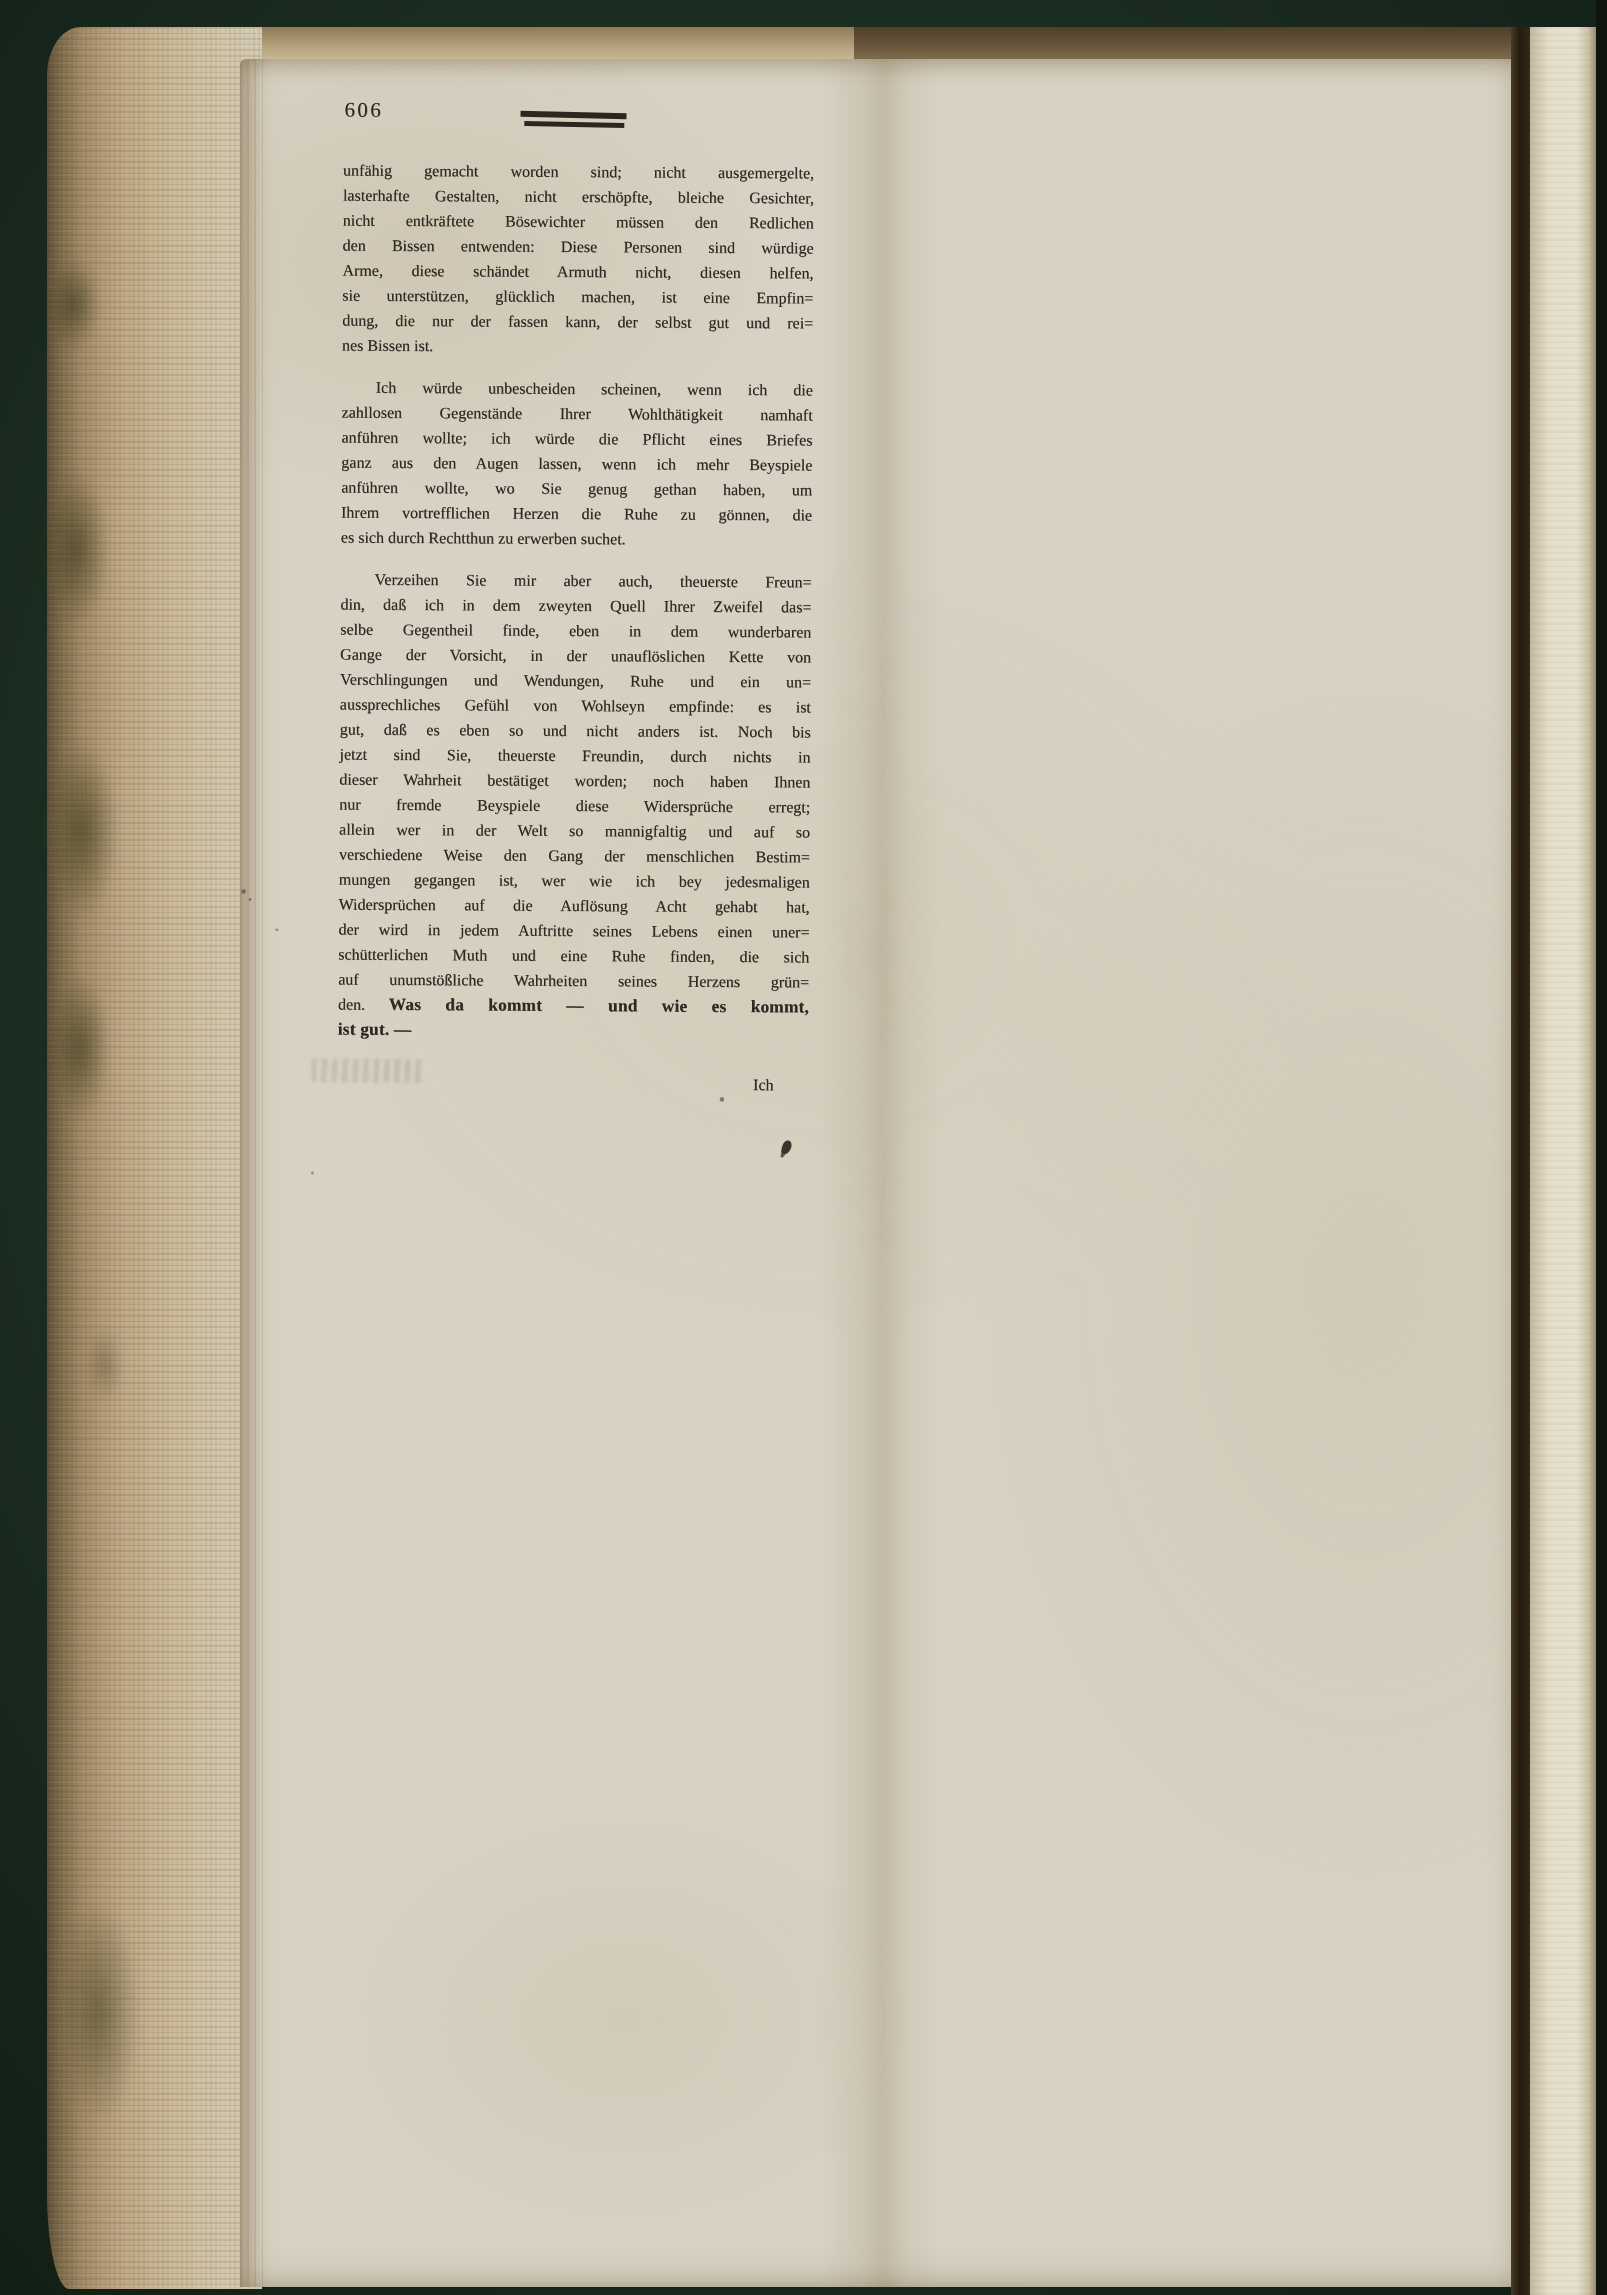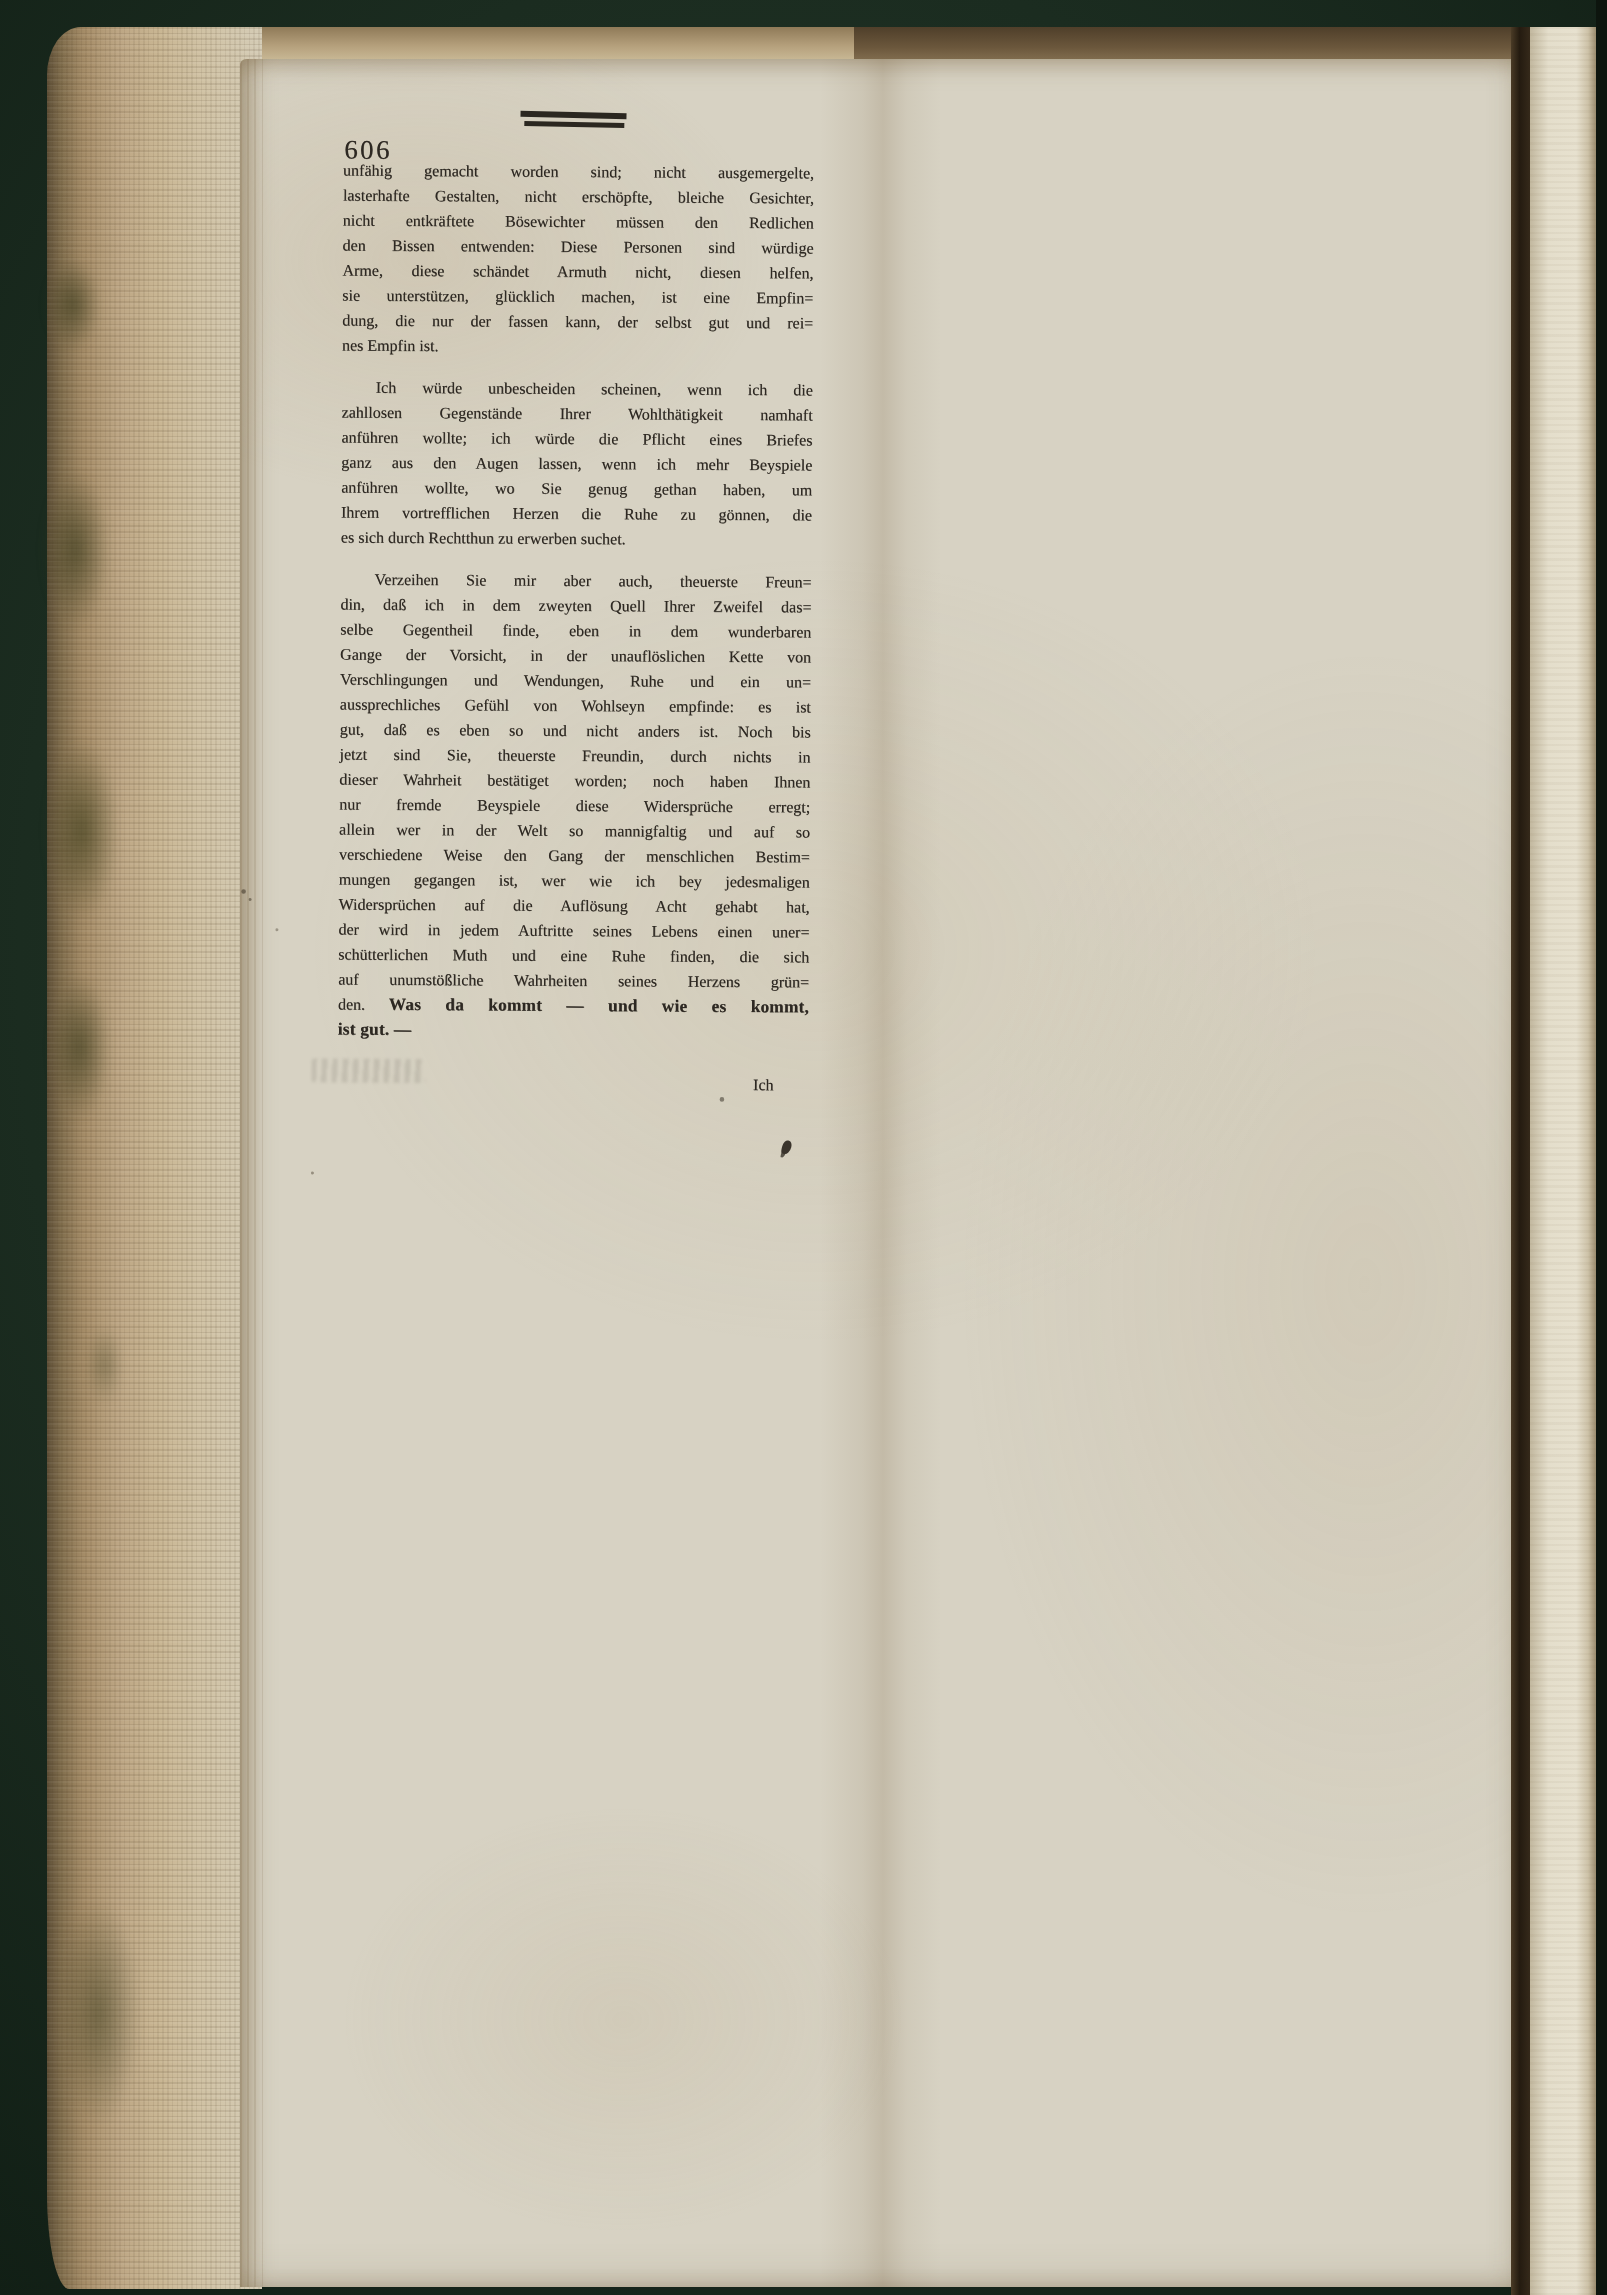--- a/index.html
+++ b/index.html
@@ -68,23 +68,22 @@
   .page-left-lines{
     position:absolute;left:0;top:0;width:24px;height:100%;border-radius:6.4px 0 0 0;
     background:repeating-linear-gradient(to right, rgba(115,92,58,0.25) 0 1.6px, rgba(0,0,0,0) 1.6px 7.2px);
     opacity:.6;
   }
 
   
   .print-area{position:absolute;inset:0;transform:rotate(0.35deg);transform-origin:338px 129px;}
   .pageno{
     position:absolute;left:104px;top:40px;
-    font-size:27px;color:var(--ink,#2d2822);letter-spacing:2.4px;
+    font-size:21px;color:var(--ink,#2d2822);letter-spacing:2.4px;
     text-shadow:0.3px 0.3px 0.5px rgba(45,40,33,0.5);
-    margin-top:37px;
   }
   .ornament{position:absolute;left:280px;top:53px;transform:rotate(0.9deg);}
   .ornament i{display:block;background:#2b2720;height:5.6px;width:106px;}
   .ornament i + i{height:4.8px;width:100px;margin:4.8px 0 0 4px;}
 
   .textblock{
     position:absolute;left:103px;top:100px;width:471px;
     color:var(--ink,#2d2822);font-size:16px;
   }
   .para + .para{margin-top:17px;}
@@ -174,21 +173,21 @@
 
       <div class="textblock">
           <div class="para">
             <div class="line"><span>unfähig gemacht worden sind; nicht ausgemergelte,</span></div>
             <div class="line"><span>lasterhafte Gestalten, nicht erschöpfte, bleiche Gesichter,</span></div>
             <div class="line"><span>nicht entkräftete Bösewichter müssen den Redlichen</span></div>
             <div class="line"><span>den Bissen entwenden: Diese Personen sind würdige</span></div>
             <div class="line"><span>Arme, diese schändet Armuth nicht, diesen helfen,</span></div>
             <div class="line"><span>sie unterstützen, glücklich machen, ist eine Empfin=</span></div>
             <div class="line"><span>dung, die nur der fassen kann, der selbst gut und rei=</span></div>
-            <div class="line last"><span>nes Empfin ist.</span></div>
+            <div class="line last"><span>nes Bissen ist.</span></div>
           </div>
           <div class="para">
             <div class="line indent"><span>Ich würde unbescheiden scheinen, wenn ich die</span></div>
             <div class="line"><span>zahllosen Gegenstände Ihrer Wohlthätigkeit namhaft</span></div>
             <div class="line"><span>anführen wollte; ich würde die Pflicht eines Briefes</span></div>
             <div class="line"><span>ganz aus den Augen lassen, wenn ich mehr Beyspiele</span></div>
             <div class="line"><span>anführen wollte, wo Sie genug gethan haben, um</span></div>
             <div class="line"><span>Ihrem vortrefflichen Herzen die Ruhe zu gönnen, die</span></div>
             <div class="line last"><span>es sich durch Rechtthun zu erwerben suchet.</span></div>
           </div>

